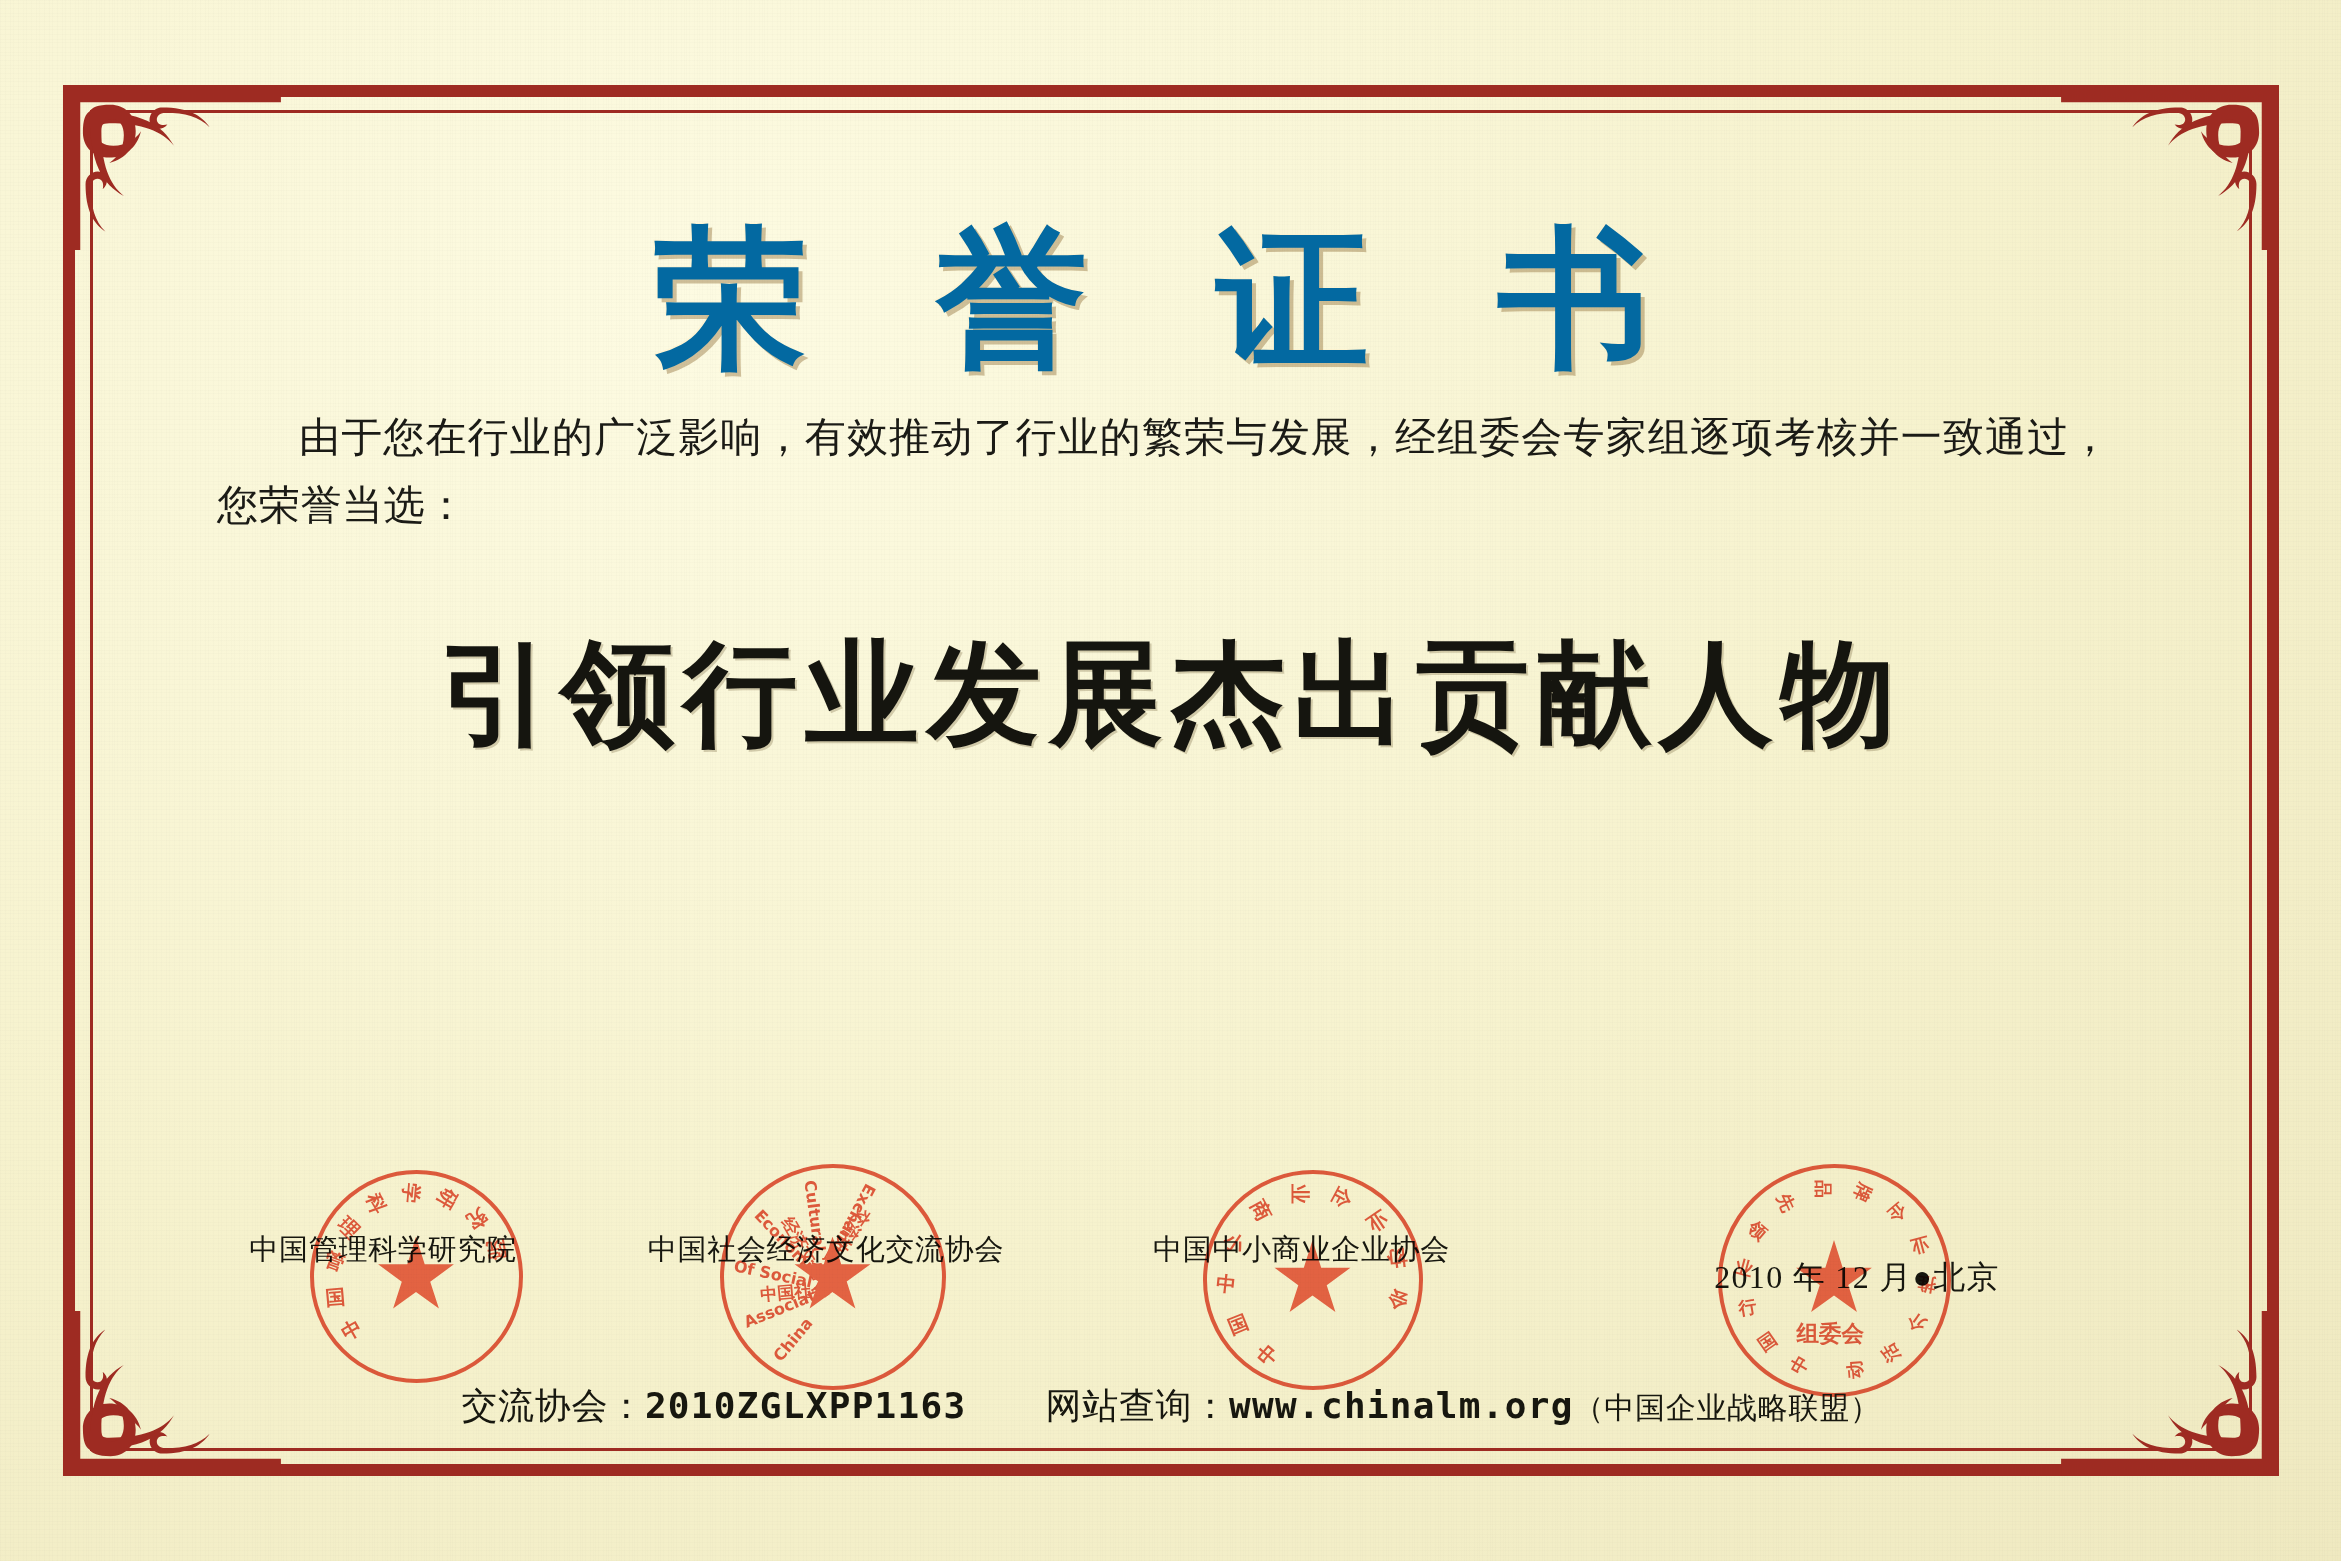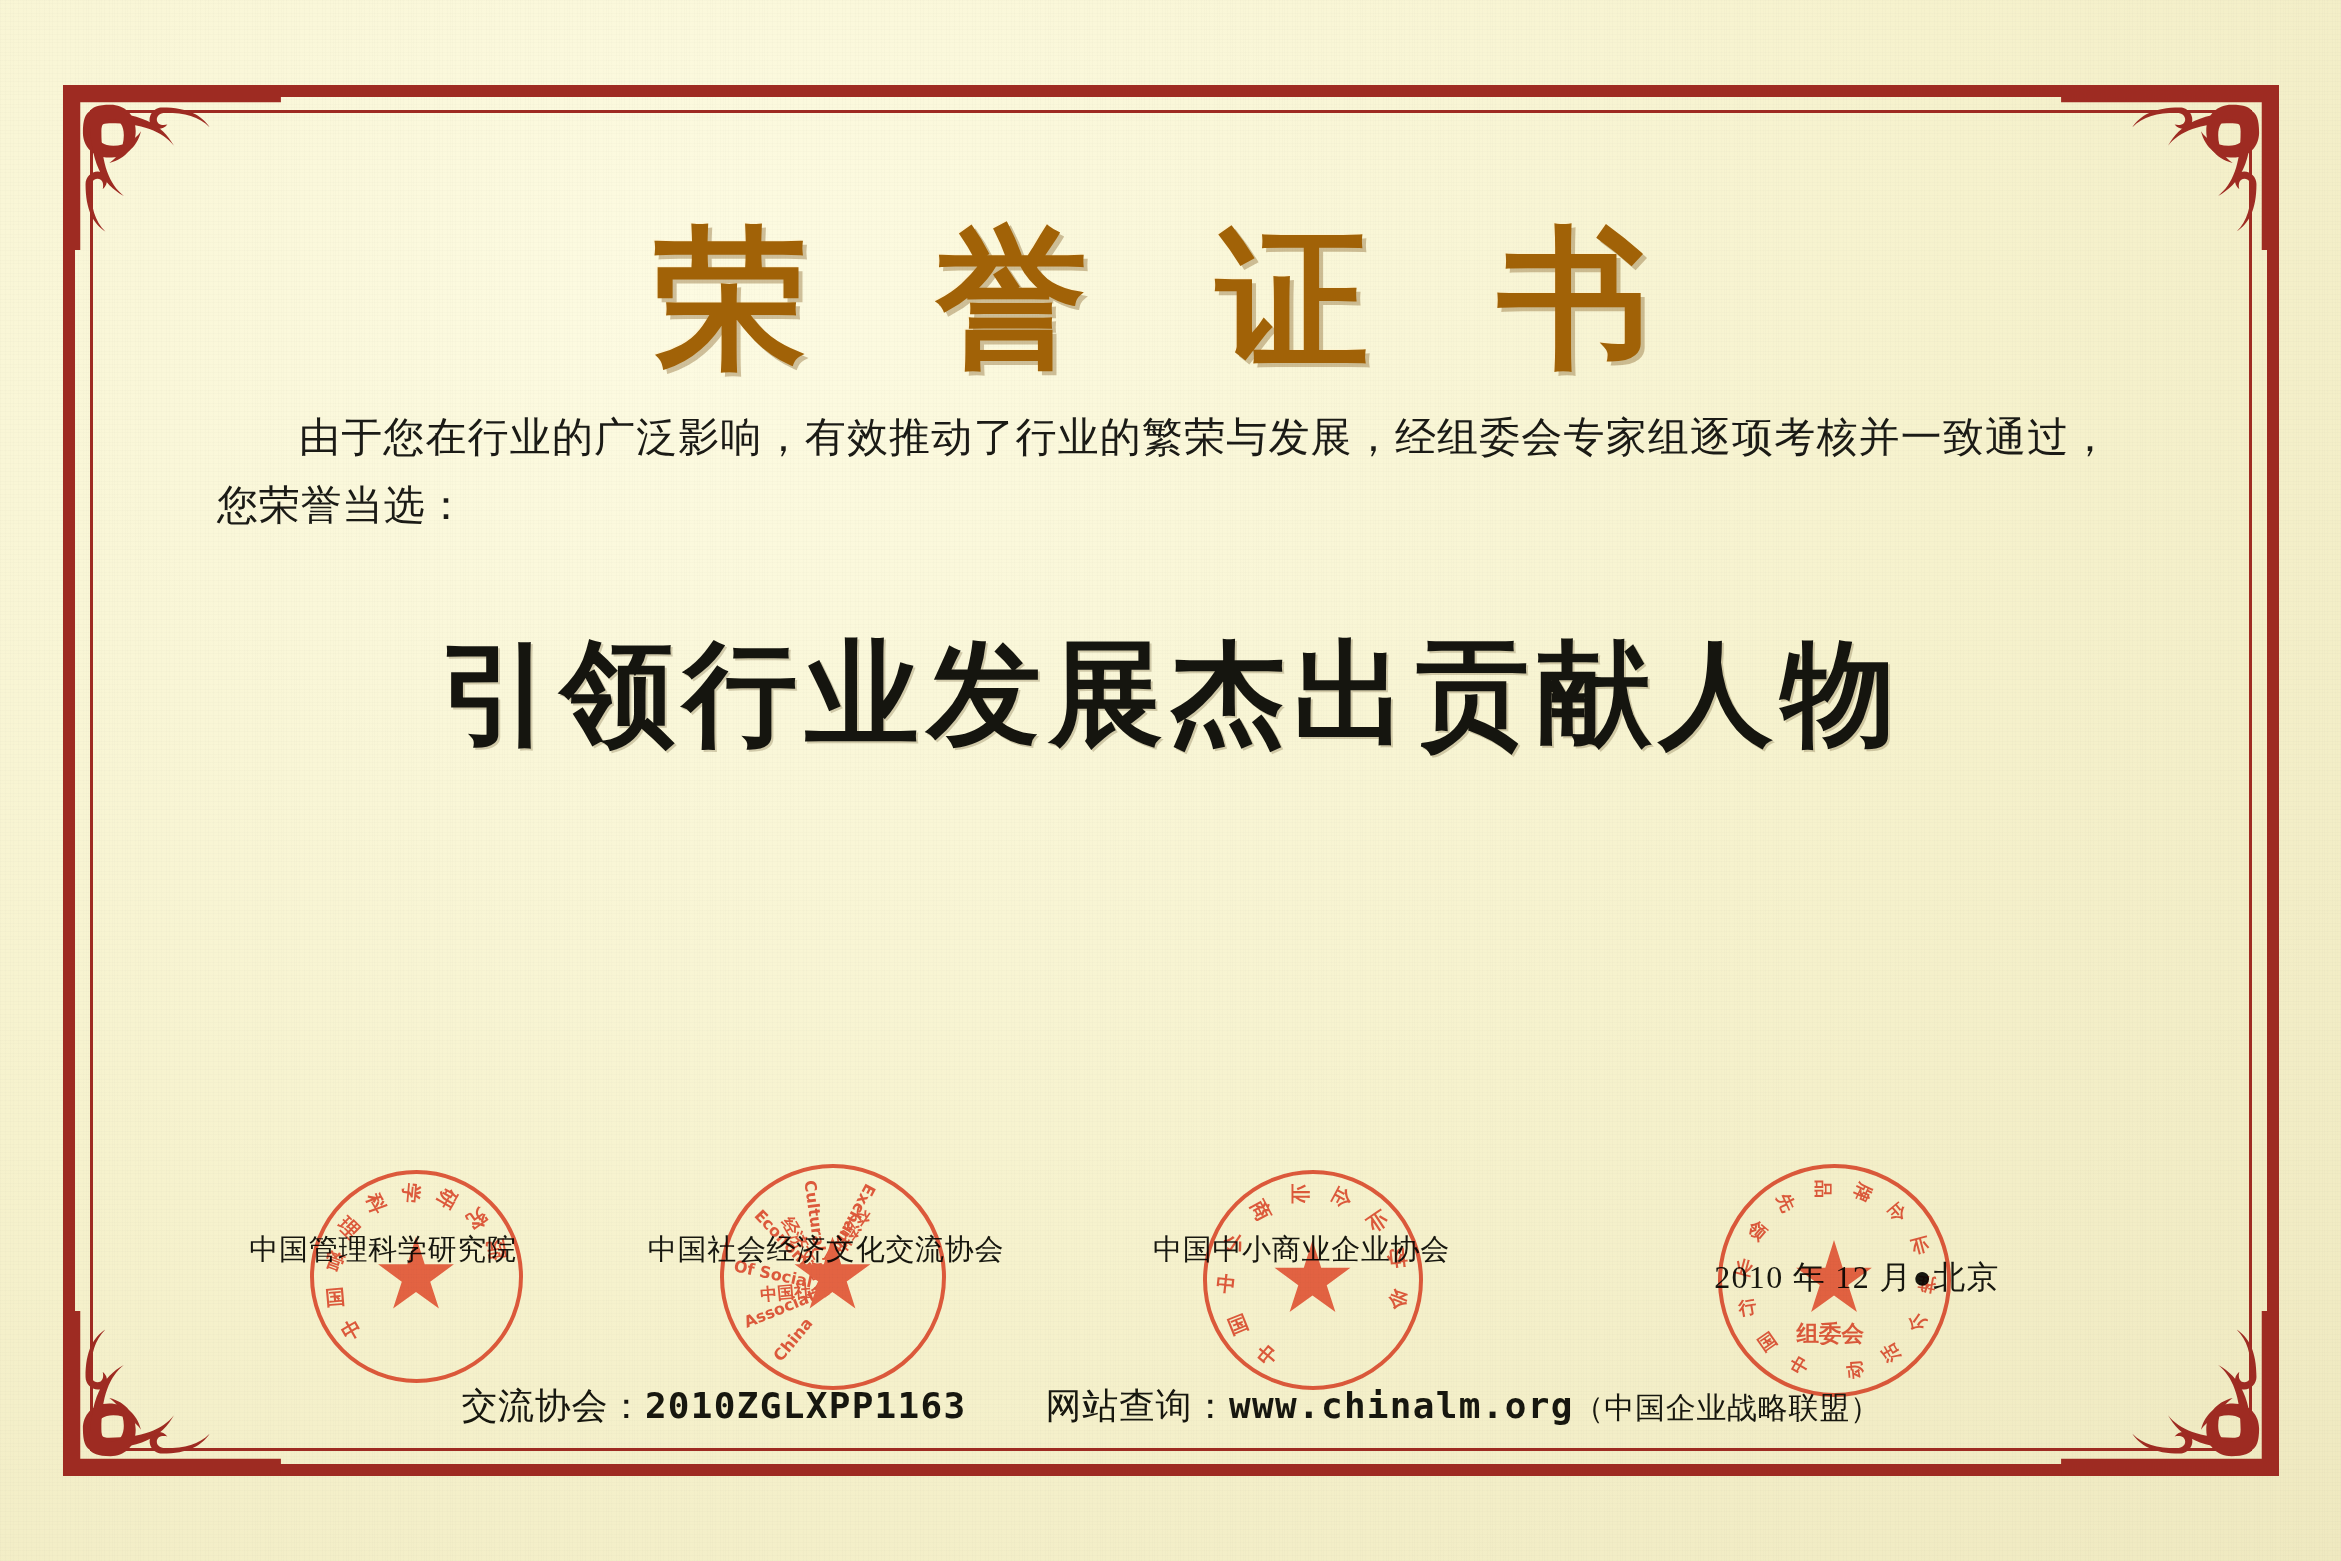--- a/index.html
+++ b/index.html
@@ -72,21 +72,21 @@
     bottom: 139px;
   }
 
   .cert-title {
     text-align: center;
     margin-top: 79px;
     font-family: "DejaVu Serif", "Liberation Serif", serif;
     font-weight: bold;
     font-size: 152px;
     letter-spacing: 38px;
-    color: #a16207;
+    color: #0369a1;
     text-shadow: 4px 4px 0 rgba(120,80,20,0.35), -1.3px -1.3px 0 rgba(255,240,200,0.5);
     line-height: 1.05;
     white-space: nowrap;
   }
 
   .salutation {
     margin-top: 86px;
     margin-left: 132px;
     font-size: 52px;
     font-weight: bold;

